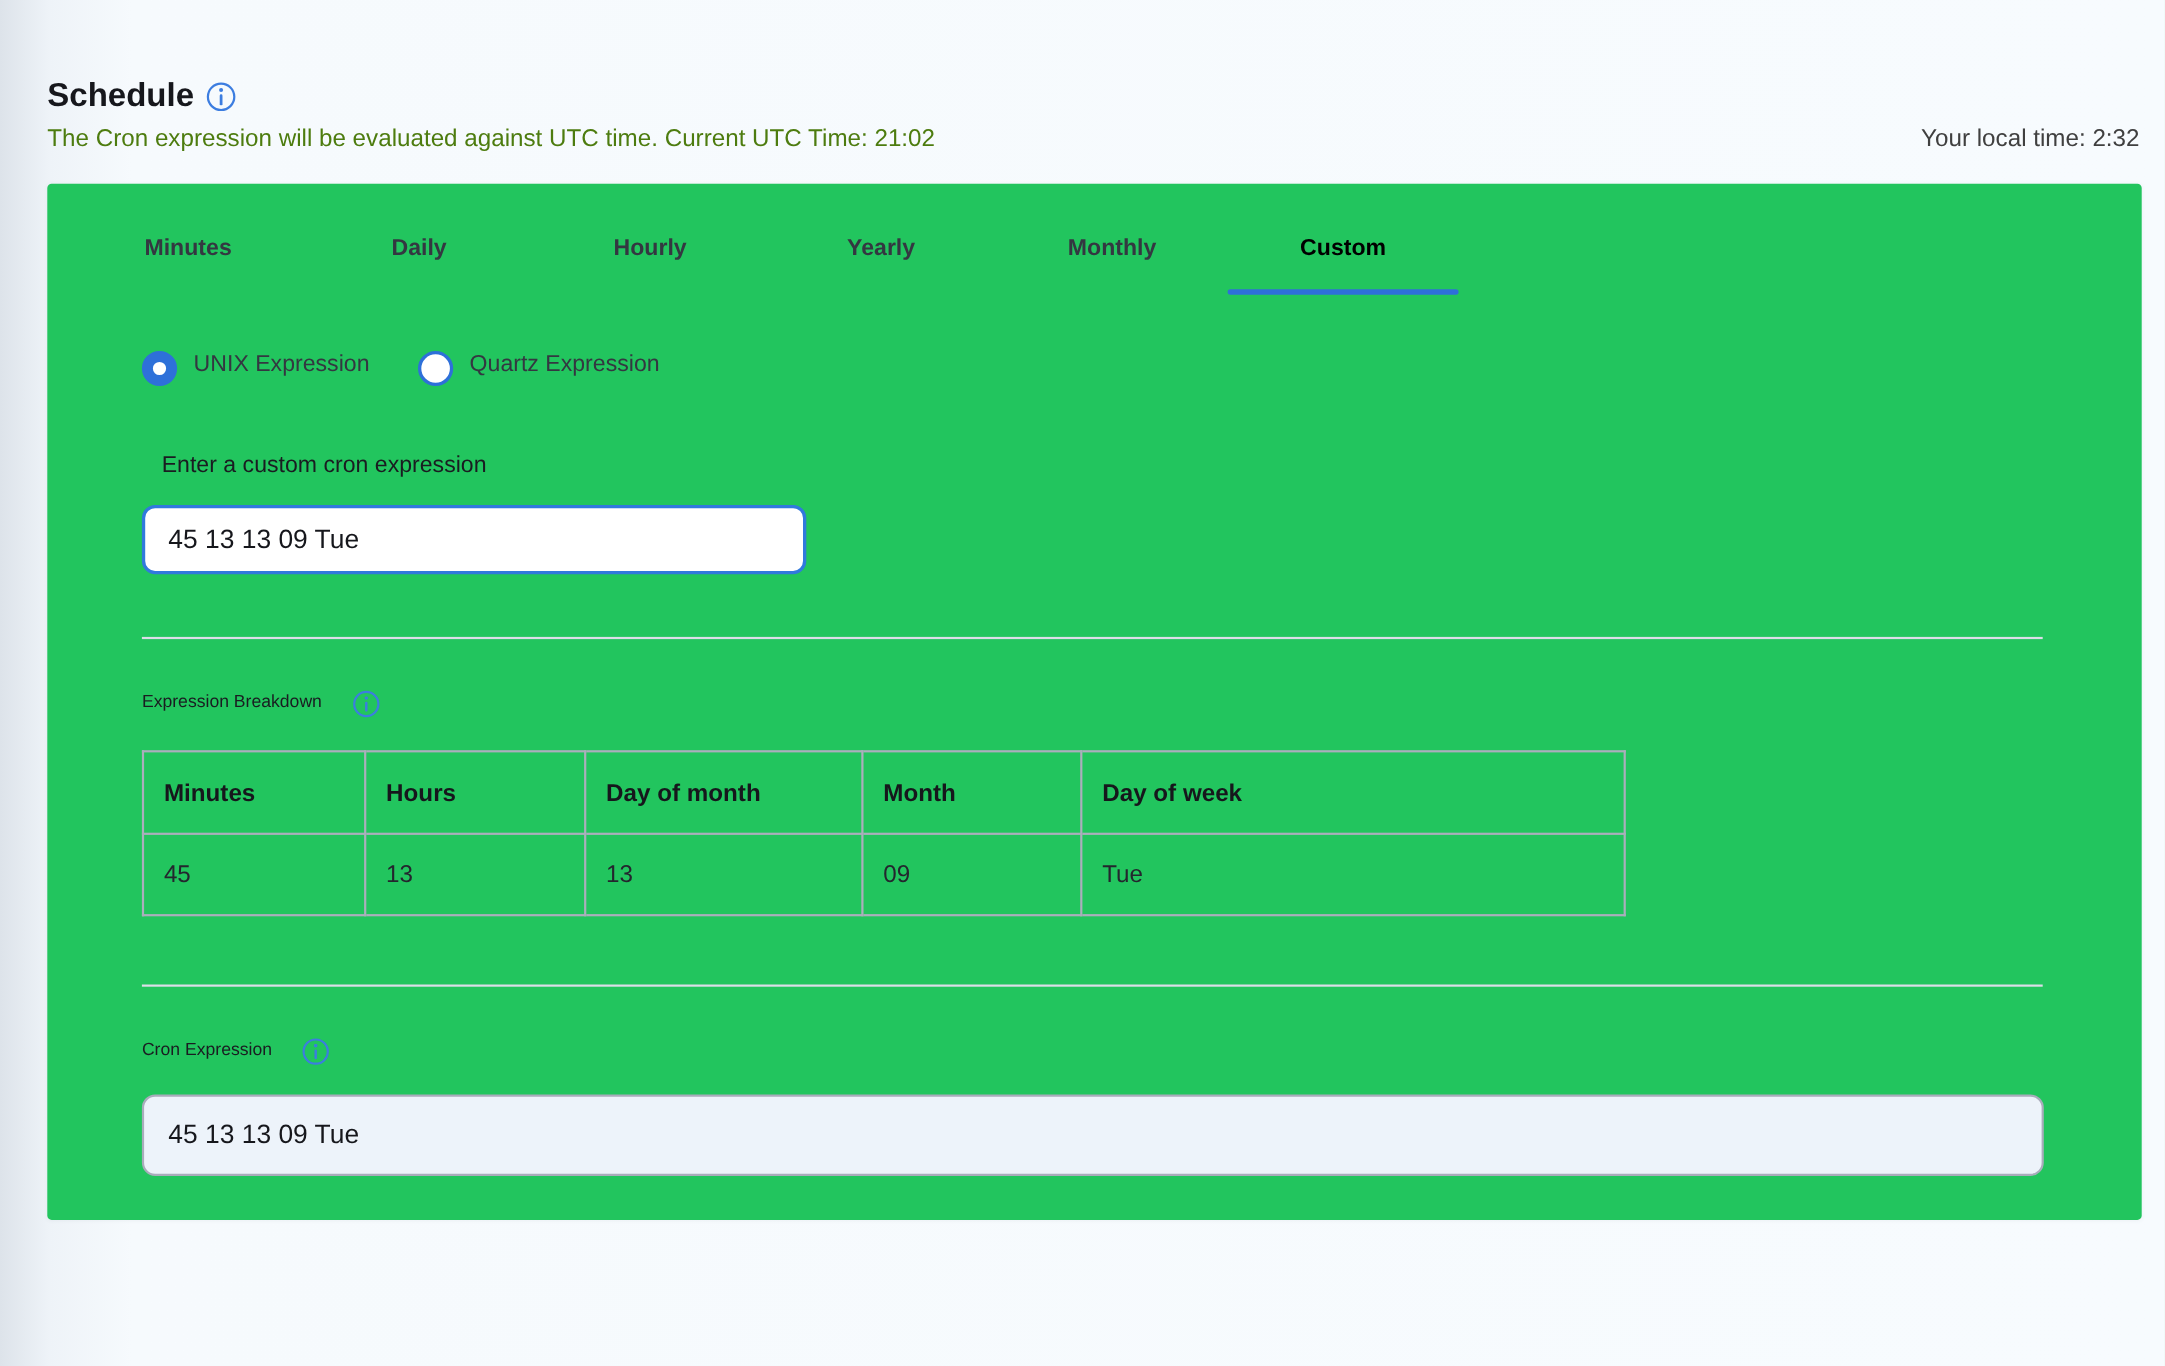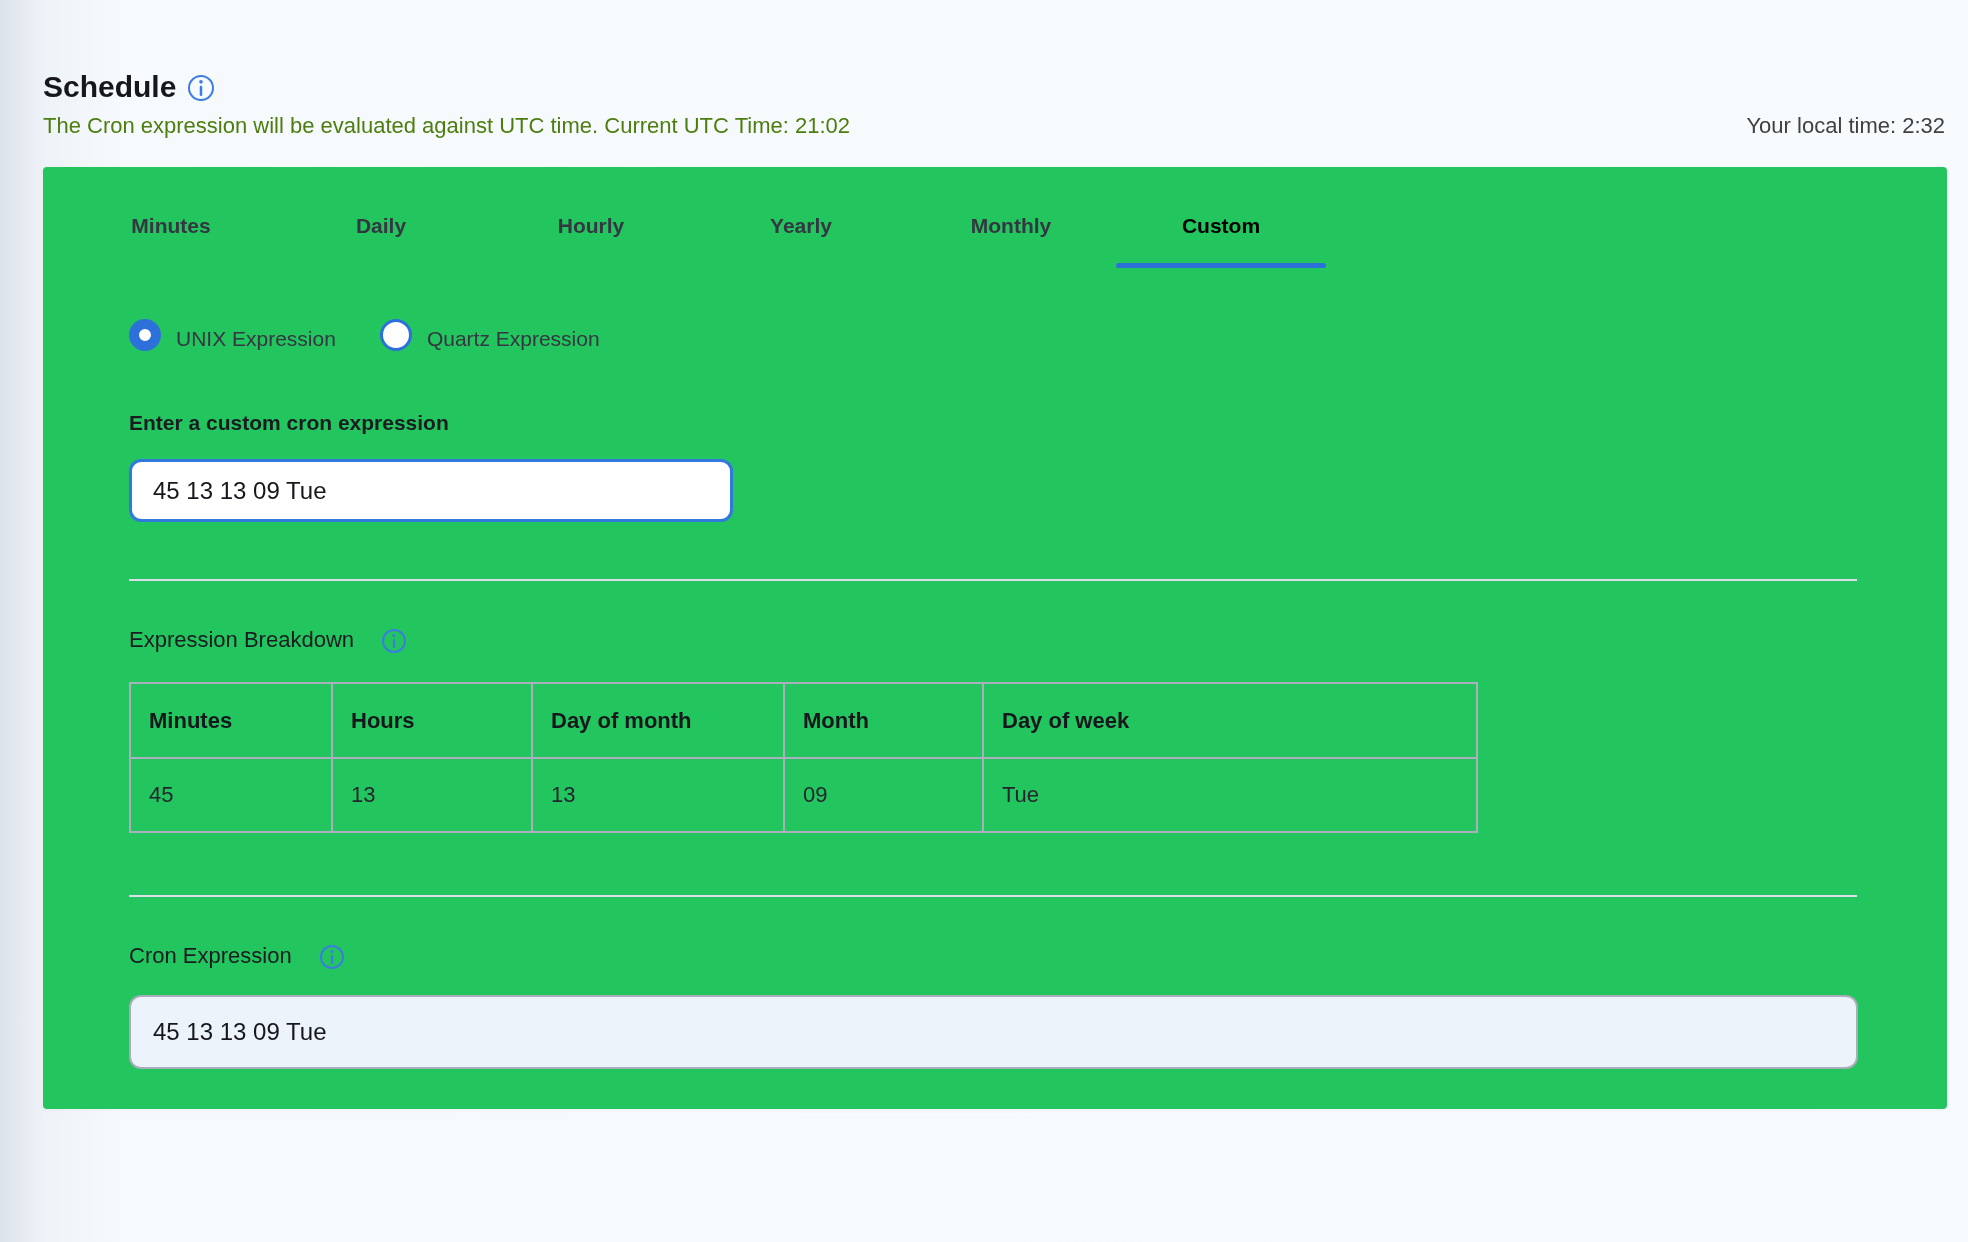--- a/index.html
+++ b/index.html
@@ -63,38 +63,38 @@
     content: ""; position: absolute; left: 0; bottom: 0;
     width: 100%; height: 5px; border-radius: 3px;
     background: #2e70d9;
   }
 
   
   .radio-row {
     position: absolute; left: 86px; top: 152px;
     display: flex; align-items: center; gap: 44px;
   }
-  .radio-option { display: flex; align-items: flex-end; gap: 15px; cursor: pointer; }
+  .radio-option { display: flex; align-items: flex-start; gap: 15px; cursor: pointer; }
   .radio-circle {
     width: 32px; height: 32px; border-radius: 50%;
     background: #ffffff; border: 3px solid #2e70d9;
     position: relative; cursor: pointer;
   }
   .radio-circle.selected { border: 10px solid #2e70d9; }
   .radio-label { font-size: 21px; color: #343741; }
 
   
   .field-label {
-    position: absolute; left: 86px;
-    font-size: 21px; font-weight: 700; color: #1a1c21;
+    position: absolute; left: 104px;
+    font-size: 21px; font-weight: 400; color: #1a1c21;
   }
   .label-row {
     position: absolute; left: 86px;
     display: flex; align-items: center; gap: 28px;
-    font-size: 22px; font-weight: 500; color: #1a1c21;
+    font-size: 16px; font-weight: 500; color: #1a1c21;
   }
   .label-row .info-icon { width: 24px; height: 24px; flex-basis: 24px; }
 
   .cron-input {
     position: absolute; left: 86px; top: 292px;
     width: 604px; height: 63px;
     border: 3px solid #3179dd; border-radius: 12px;
     background: #ffffff;
     font-family: "Liberation Sans", "DejaVu Sans", sans-serif;
     font-size: 24px; color: #16171c;

